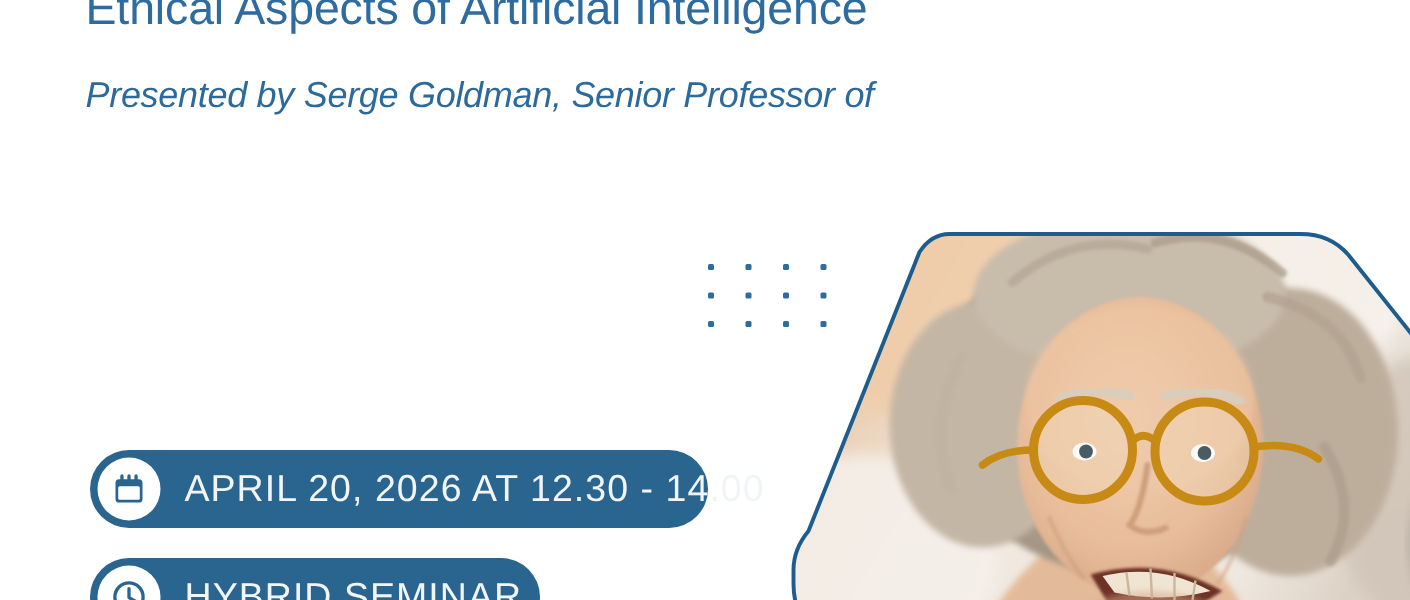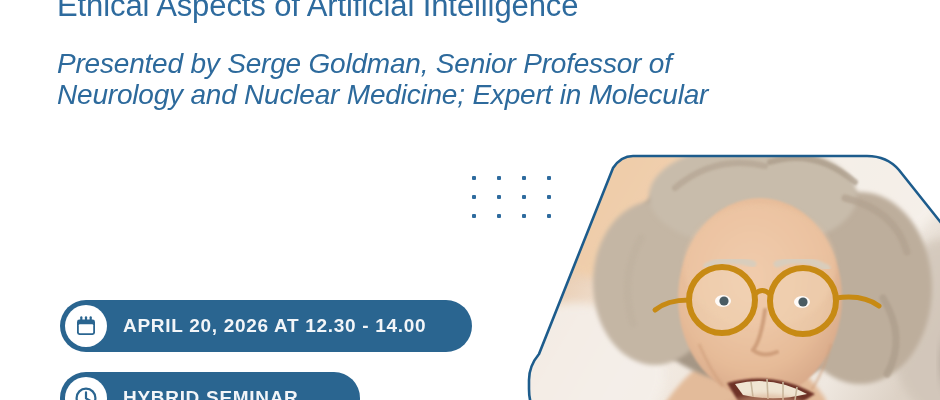--- a/index.html
+++ b/index.html
@@ -35,21 +35,21 @@
     font-weight: 400;
     color: #2e6b9e;
     letter-spacing: -0.1px;
     white-space: nowrap;
   }
   .subtitle {
     margin: 0;
     padding-top: 24px;
     font-family: "Liberation Sans", sans-serif;
     font-style: italic;
-    font-size: 28px;
+    font-size: 24px;
     line-height: 31px;
     font-weight: 400;
     color: #2d6a9c;
     letter-spacing: -0.2px;
     white-space: nowrap;
   }
 
   
   .dot-grid {
     position: absolute;
@@ -108,35 +108,34 @@
     background: #ffffff;
     display: flex;
     align-items: center;
     justify-content: center;
     margin-right: 16px;
   }
   .badge-icon svg { display: block; }
   .badge-label {
     color: #f2f5f8;
     font-family: "Liberation Sans", sans-serif;
-    font-size: 19px;
+    font-size: 25px;
     letter-spacing: 0.7px;
-    font-weight: 700;
+    font-weight: 400;
     white-space: nowrap;
   }
 </style>
 </head>
 <body>
 
 <div id="poster">
 
   <div class="text-block">
     <h1 class="title">Ethical Aspects of Artificial Intelligence</h1>
     <p class="subtitle">Presented by Serge Goldman, Senior Professor of</p>
-    <p class="subtitle" style="padding-top:0">Neurology and Nuclear Medicine; Expert in Molecular</p>
   </div>
 
   <div class="dot-grid">
     <span></span>
     <span></span>
     <span></span>
     <span></span>
     <span></span>
     <span></span>
     <span></span>

